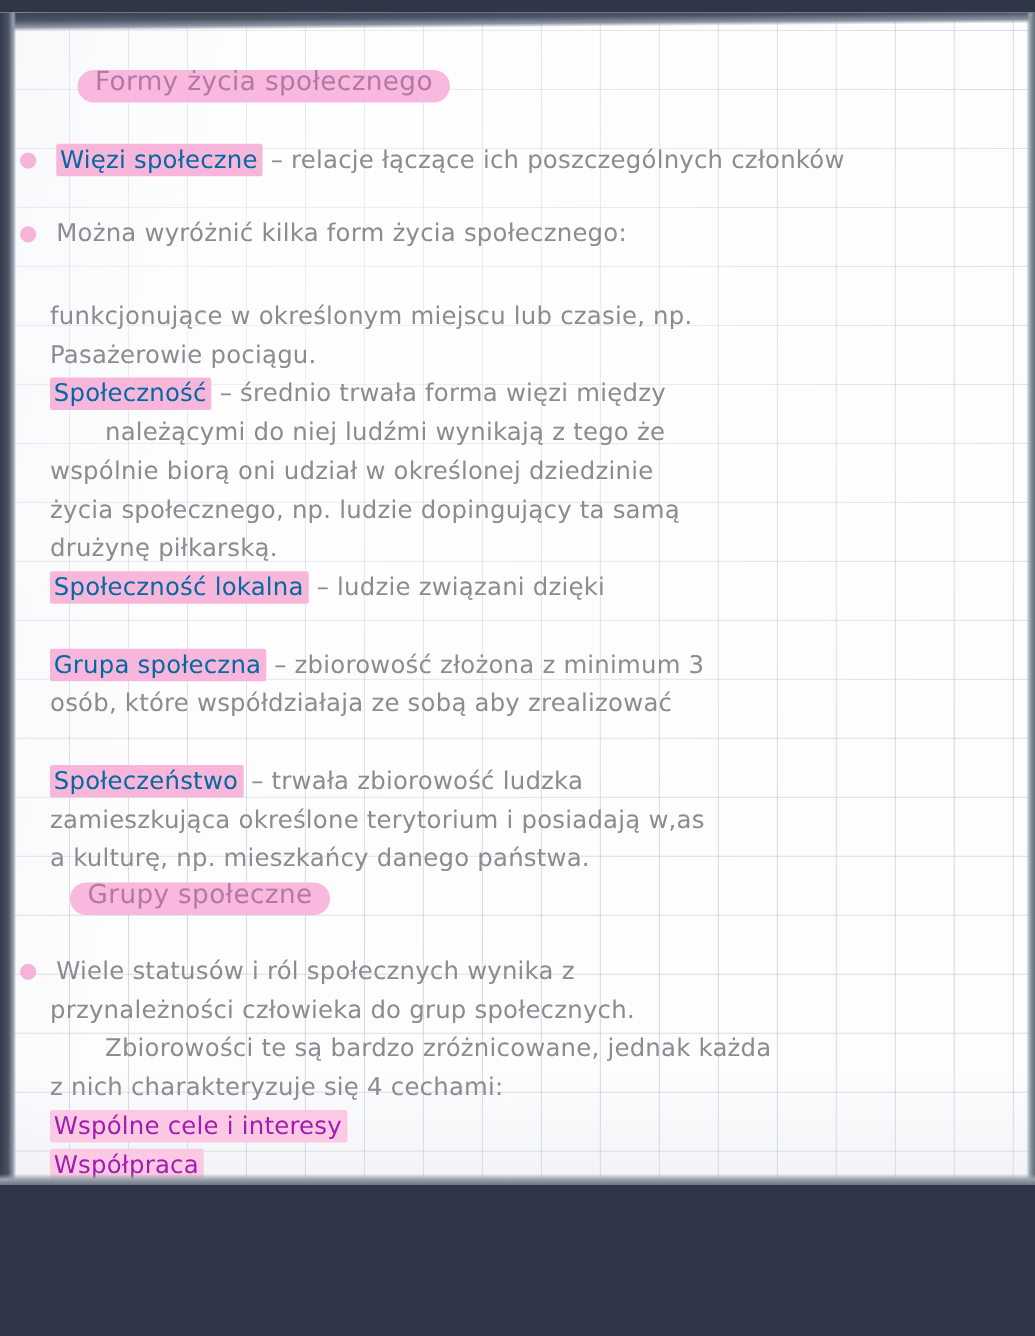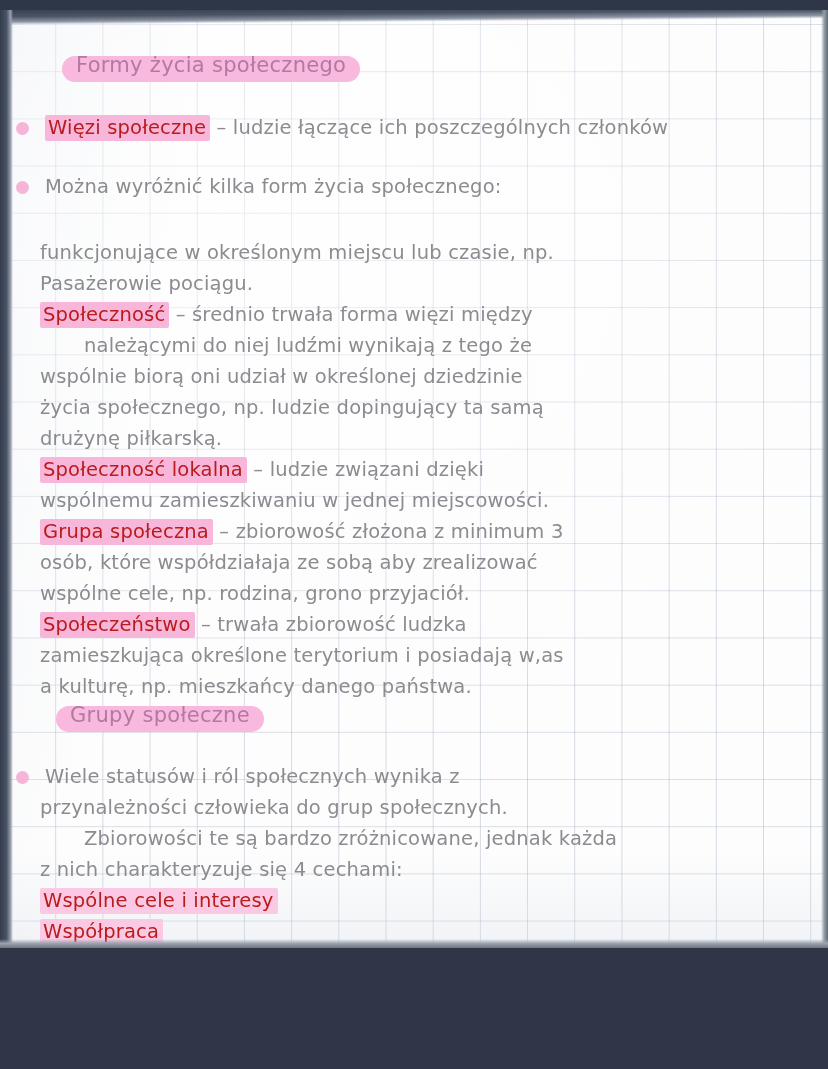--- a/index.html
+++ b/index.html
@@ -91,29 +91,29 @@
     background:#f6aed6;
     opacity:.92;
   }
 
   
   .ind-bullet{padding-left:45px;}
   .ind-text{padding-left:40px;}
 
   
   .hl{
-    color:#b91c1c;
+    color:#0369a1;
     background:#f7b6da;
     padding:1px 4px 2px 3px;
     border-radius:2px;
     box-decoration-break:clone;
     -webkit-box-decoration-break:clone;
   }
   .hl-soft{
-    color:#b91c1c;
+    color:#a21caf;
     background:#fbc9e3;
   }
 
   
   .heading{
     position:absolute;
     display:inline-block;
   }
   .heading .pill{
     position:absolute;
@@ -145,21 +145,21 @@
 
   <div id="content">
 
     <div class="heading" style="left:62px;top:38px;">
       <span class="pill" style="width: 298px;"></span>
       <span class="htext">Formy życia społecznego</span>
     </div>
 
     <div class="row" style="top:99px;">
       <span class="bullet" style="top:13px;"></span>
-      <span class="hw ind-bullet"><span class="hl">Więzi społeczne</span><span> – ludzie łączące ich poszczególnych członków</span></span>
+      <span class="hw ind-bullet"><span class="hl">Więzi społeczne</span><span> – relacje łączące ich poszczególnych członków</span></span>
     </div>
 
     <div class="row" style="top:158px;">
       <span class="bullet" style="top:13px;"></span>
       <span class="hw ind-bullet">Można wyróżnić kilka form życia społecznego:</span>
     </div>
 
     <div class="row" style="top:224px;">
       <span class="hw ind-text">funkcjonujące w określonym miejscu lub czasie, np.</span>
     </div>
@@ -179,32 +179,26 @@
     <div class="row" style="top:379px;">
       <span class="hw ind-text">życia społecznego, np. ludzie dopingujący ta samą</span>
     </div>
     <div class="row" style="top:441px;">
       <span class="hw ind-text"><span class="hl">Społeczność lokalna</span><span> – ludzie związani dzięki</span></span>
     </div>
 
     <div class="row" style="top:410px;">
       <span class="hw ind-text">drużynę piłkarską.</span>
     </div>
-    <div class="row" style="top:472px;">
-      <span class="hw ind-text">wspólnemu zamieszkiwaniu w jednej miejscowości.</span>
-    </div>
 
     <div class="row" style="top:503px;">
       <span class="hw ind-text"><span class="hl">Grupa społeczna</span><span> – zbiorowość złożona z minimum 3</span></span>
     </div>
     <div class="row" style="top:534px;">
       <span class="hw ind-text">osób, które współdziałaja ze sobą aby zrealizować</span>
-    </div>
-    <div class="row" style="top:565px;">
-      <span class="hw ind-text">wspólne cele, np. rodzina, grono przyjaciół.</span>
     </div>
 
     <div class="row" style="top:596px;">
       <span class="hw ind-text"><span class="hl">Społeczeństwo</span><span> – trwała zbiorowość ludzka</span></span>
     </div>
     <div class="row" style="top:627px;">
       <span class="hw ind-text">zamieszkująca określone terytorium i posiadają w,as</span>
     </div>
     <div class="row" style="top:658px;">
       <span class="hw ind-text">a kulturę, np. mieszkańcy danego państwa.</span>

